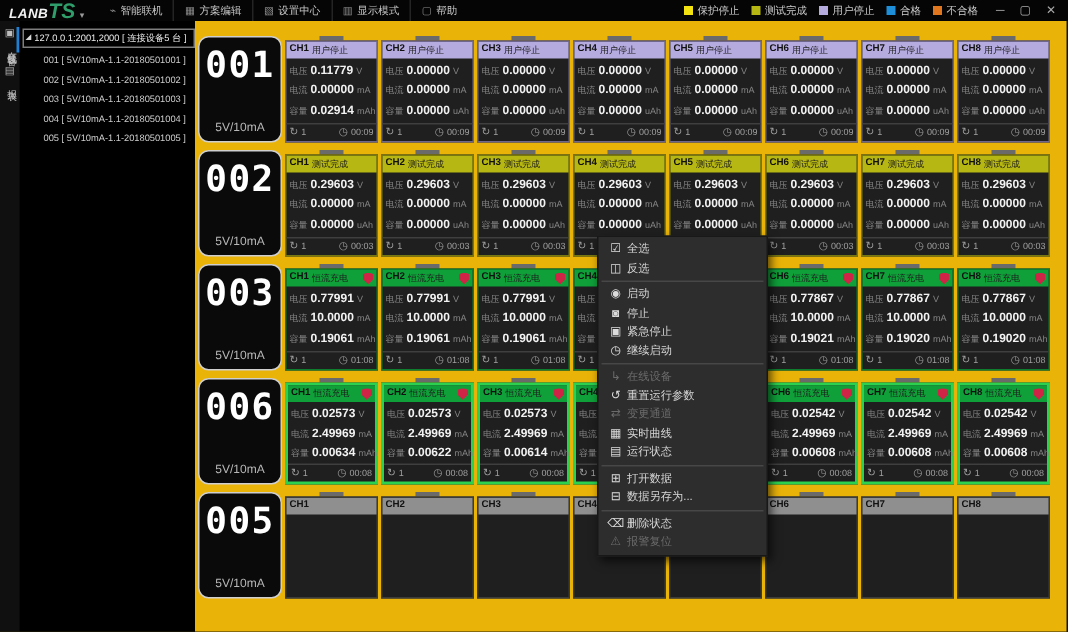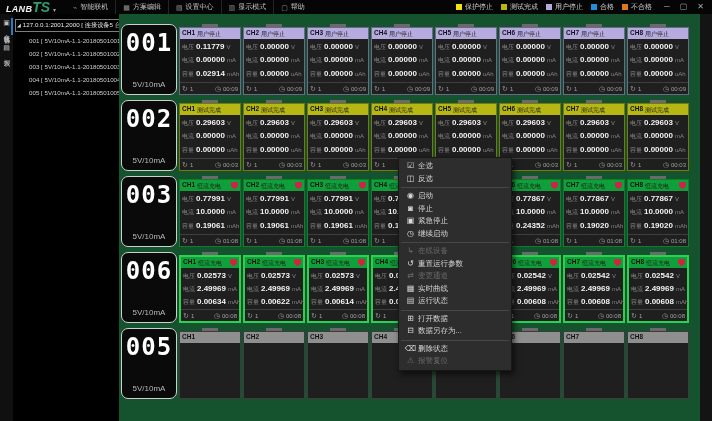--- a/index.html
+++ b/index.html
@@ -43,22 +43,22 @@
   #tree-panel { position:absolute; left:13px; top:14px; width:118px; height:407px;
     background:#000; padding-top:5px; }
   .tree-root { display:flex; align-items:center; gap:2px; margin:0 1px 2px 2px;
     border:1px solid #7d7d7d; padding:1px 1px; }
   .tree-root .arrow { font-size:5px; color:#d8d8d8; line-height:1; }
   .tree-root-label { font-size:6.2px; color:#e8e8e8; white-space:nowrap; overflow:hidden; }
   .tree-child { font-size:6.2px; color:#cdcdcd; white-space:nowrap; overflow:hidden;
     padding-left:16px; height:13px; line-height:13px; }
 
   
-  #main { position:absolute; left:119px; top:14px; width:581px; height:407px;
-    background:#14532d; padding:10px 0 0 2px; }
+  #main { position:absolute; left:130px; top:14px; width:581px; height:407px;
+    background:#eab308; padding:10px 0 0 2px; }
   .grid-row { display:flex; height:71px; margin-bottom:5px; }
   .display-cell { width:56px; height:71px; margin-right:2px; background:#0a0a0a;
     border:1px solid #cfcfcf; border-radius:7px; display:flex; flex-direction:column;
     align-items:center; }
   .seg-digits { font-family:"DejaVu Sans Mono", monospace; font-weight:bold;
     font-size:24px; color:#fff; letter-spacing:1px; margin-top:6px; line-height:1; }
   .seg-spec { font-size:8px; color:#b8b8b8; margin-top:auto; margin-bottom:5px; }
 
   .card { width:62px; height:71px; margin-right:2px; position:relative; }
   .card-nub { width:16px; height:3px; background:#6a6a6a; margin:0 auto; }
@@ -995,21 +995,21 @@
                 <span class="vvalue">0.77867</span>
                 <span class="vunit">V</span>
               </div>
               <div class="vrow">
                 <span class="vlabel">电流</span>
                 <span class="vvalue">10.0000</span>
                 <span class="vunit">mA</span>
               </div>
               <div class="vrow">
                 <span class="vlabel">容量</span>
-                <span class="vvalue">0.24352</span>
+                <span class="vvalue">0.19021</span>
                 <span class="vunit">mAh</span>
               </div>
             </div>
             <div class="ch-footer">
               <span class="cf-left">
                 <span class="cf-icon">↻</span>
                 <span>1</span>
               </span>
               <span class="cf-right">
                 <span class="cf-icon">◷</span>

